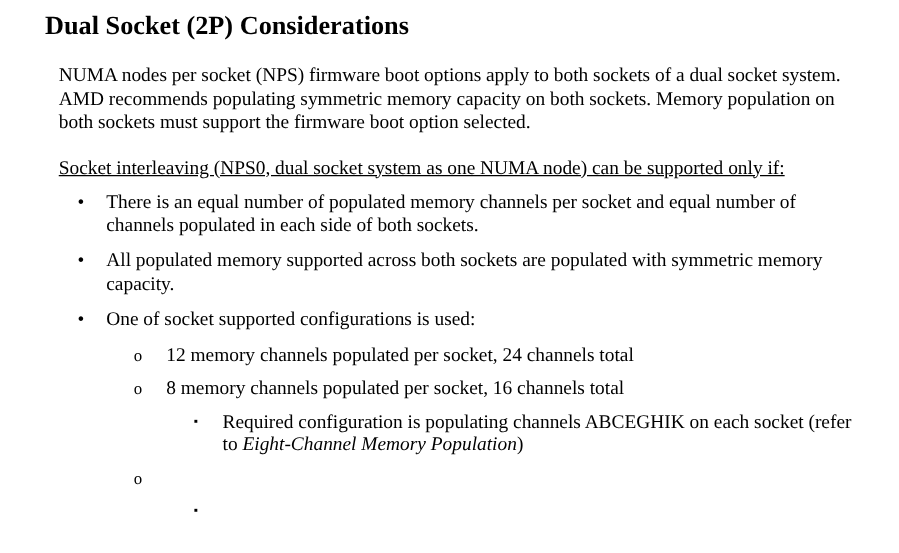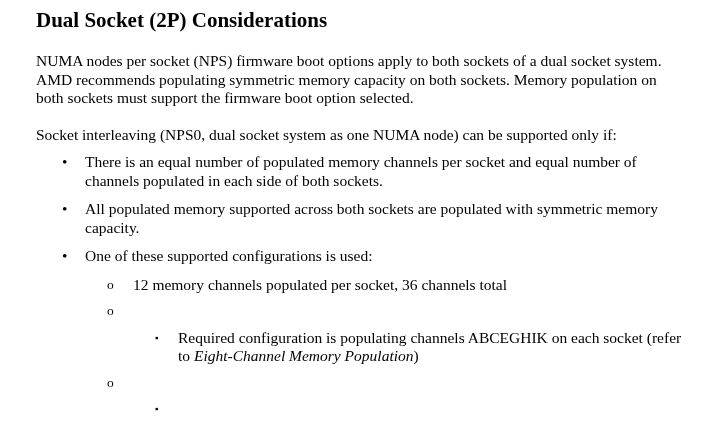--- a/index.html
+++ b/index.html
@@ -21,25 +21,26 @@
     height: 442px;
     padding: 8px 36px 0 36px;
   }
   .title {
     font-size: 21px;
     font-weight: bold;
     line-height: 25px;
     margin: 0 0 19px 0;
   }
   .para {
-    margin: 0 0 18px 0;
+    margin: 0 0 18px 11px;
     line-height: 18.5px;
   }
   .para.lead {
     margin-bottom: 9px;
+    text-decoration: underline;
   }
   .li {
     display: flex;
     line-height: 18.5px;
   }
   .li .marker {
     flex: none;
     text-align: left;
   }
   .li .t { flex: 1 1 auto; }
@@ -69,30 +70,31 @@
     <span class="t">There is an equal number of populated memory channels per socket and equal number of channels populated in each side of both sockets.</span>
   </div>
 
   <div class="li l1">
     <span class="marker m1">•</span>
     <span class="t">All populated memory supported across both sockets are populated with symmetric memory capacity.</span>
   </div>
 
   <div class="li l1">
     <span class="marker m1">•</span>
-    <span class="t">One of these supported configurations is used:</span>
+    <span class="t">One of socket supported configurations is used:</span>
   </div>
 
   <div class="li l2">
     <span class="marker m2">o</span>
-    <span class="t">12 memory channels populated per socket, 36 channels total</span>
+    <span class="t">12 memory channels populated per socket, 24 channels total</span>
   </div>
 
   <div class="li l2">
     <span class="marker m2">o</span>
+    <span class="t">8 memory channels populated per socket, 16 channels total</span>
   </div>
 
   <div class="li l3">
     <span class="marker m3">▪</span>
     <span class="t"><span>Required configuration is populating channels ABCEGHIK on each socket (refer to </span><i>Eight-Channel Memory Population</i><span>)</span></span>
   </div>
 
   <div class="li l2">
     <span class="marker m2">o</span>
   </div>

